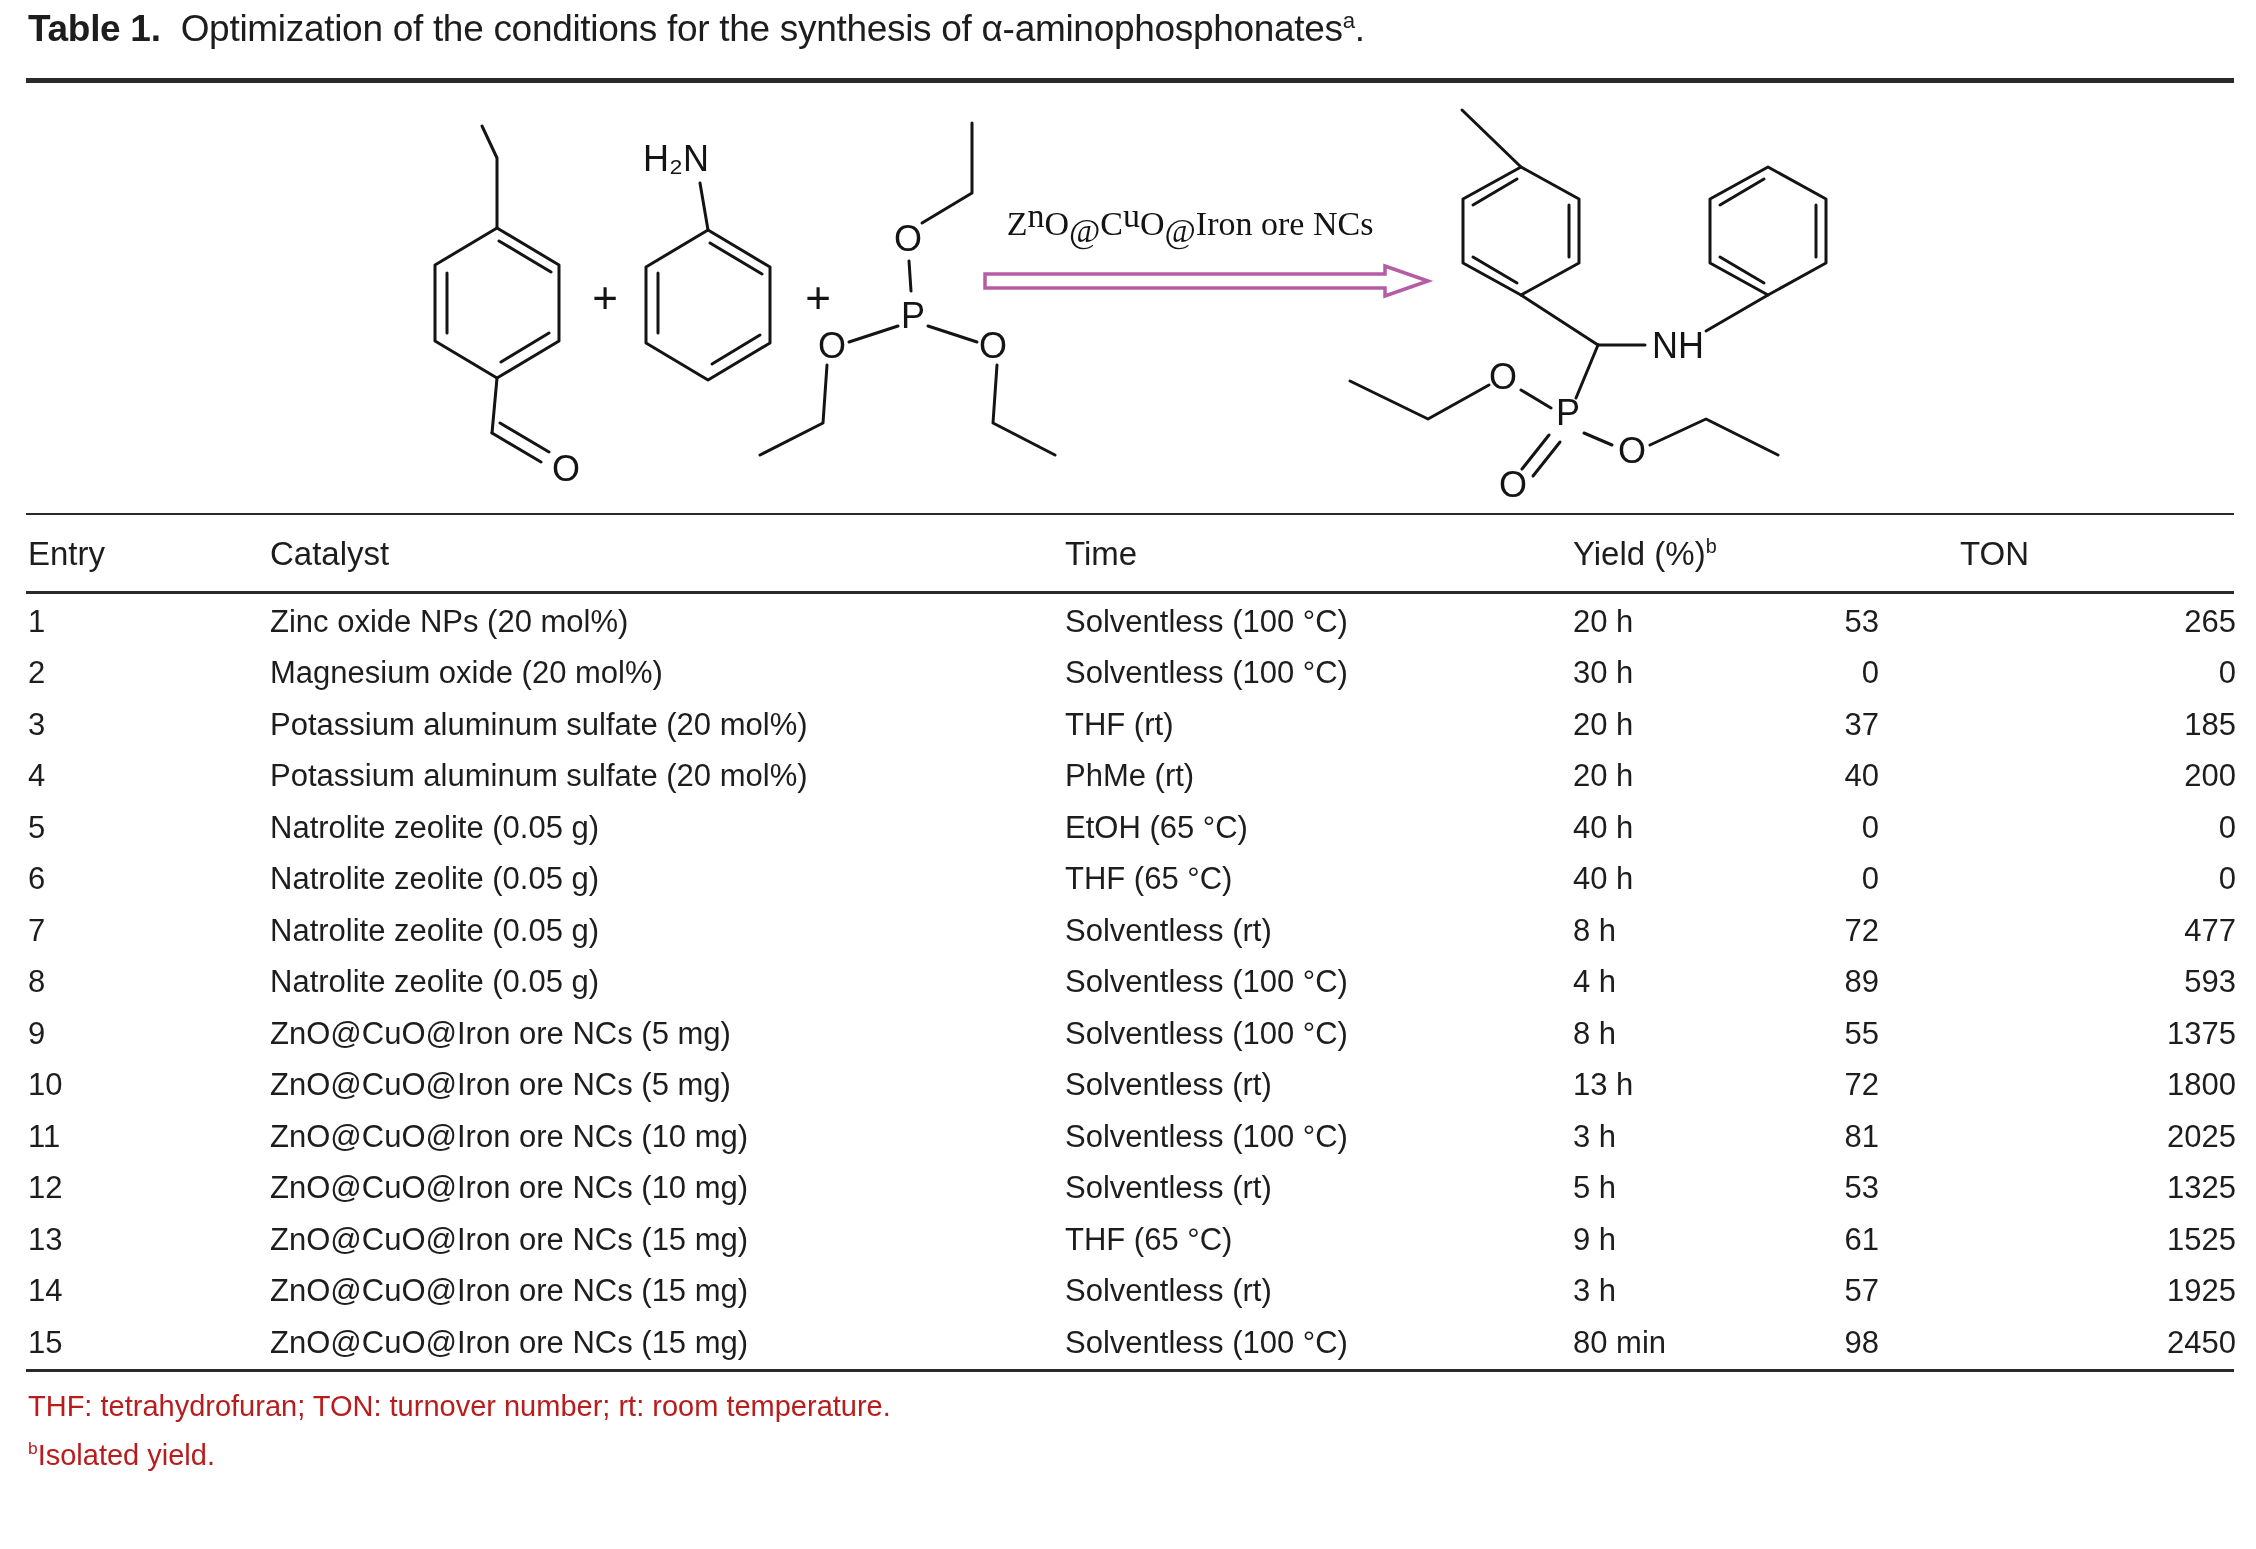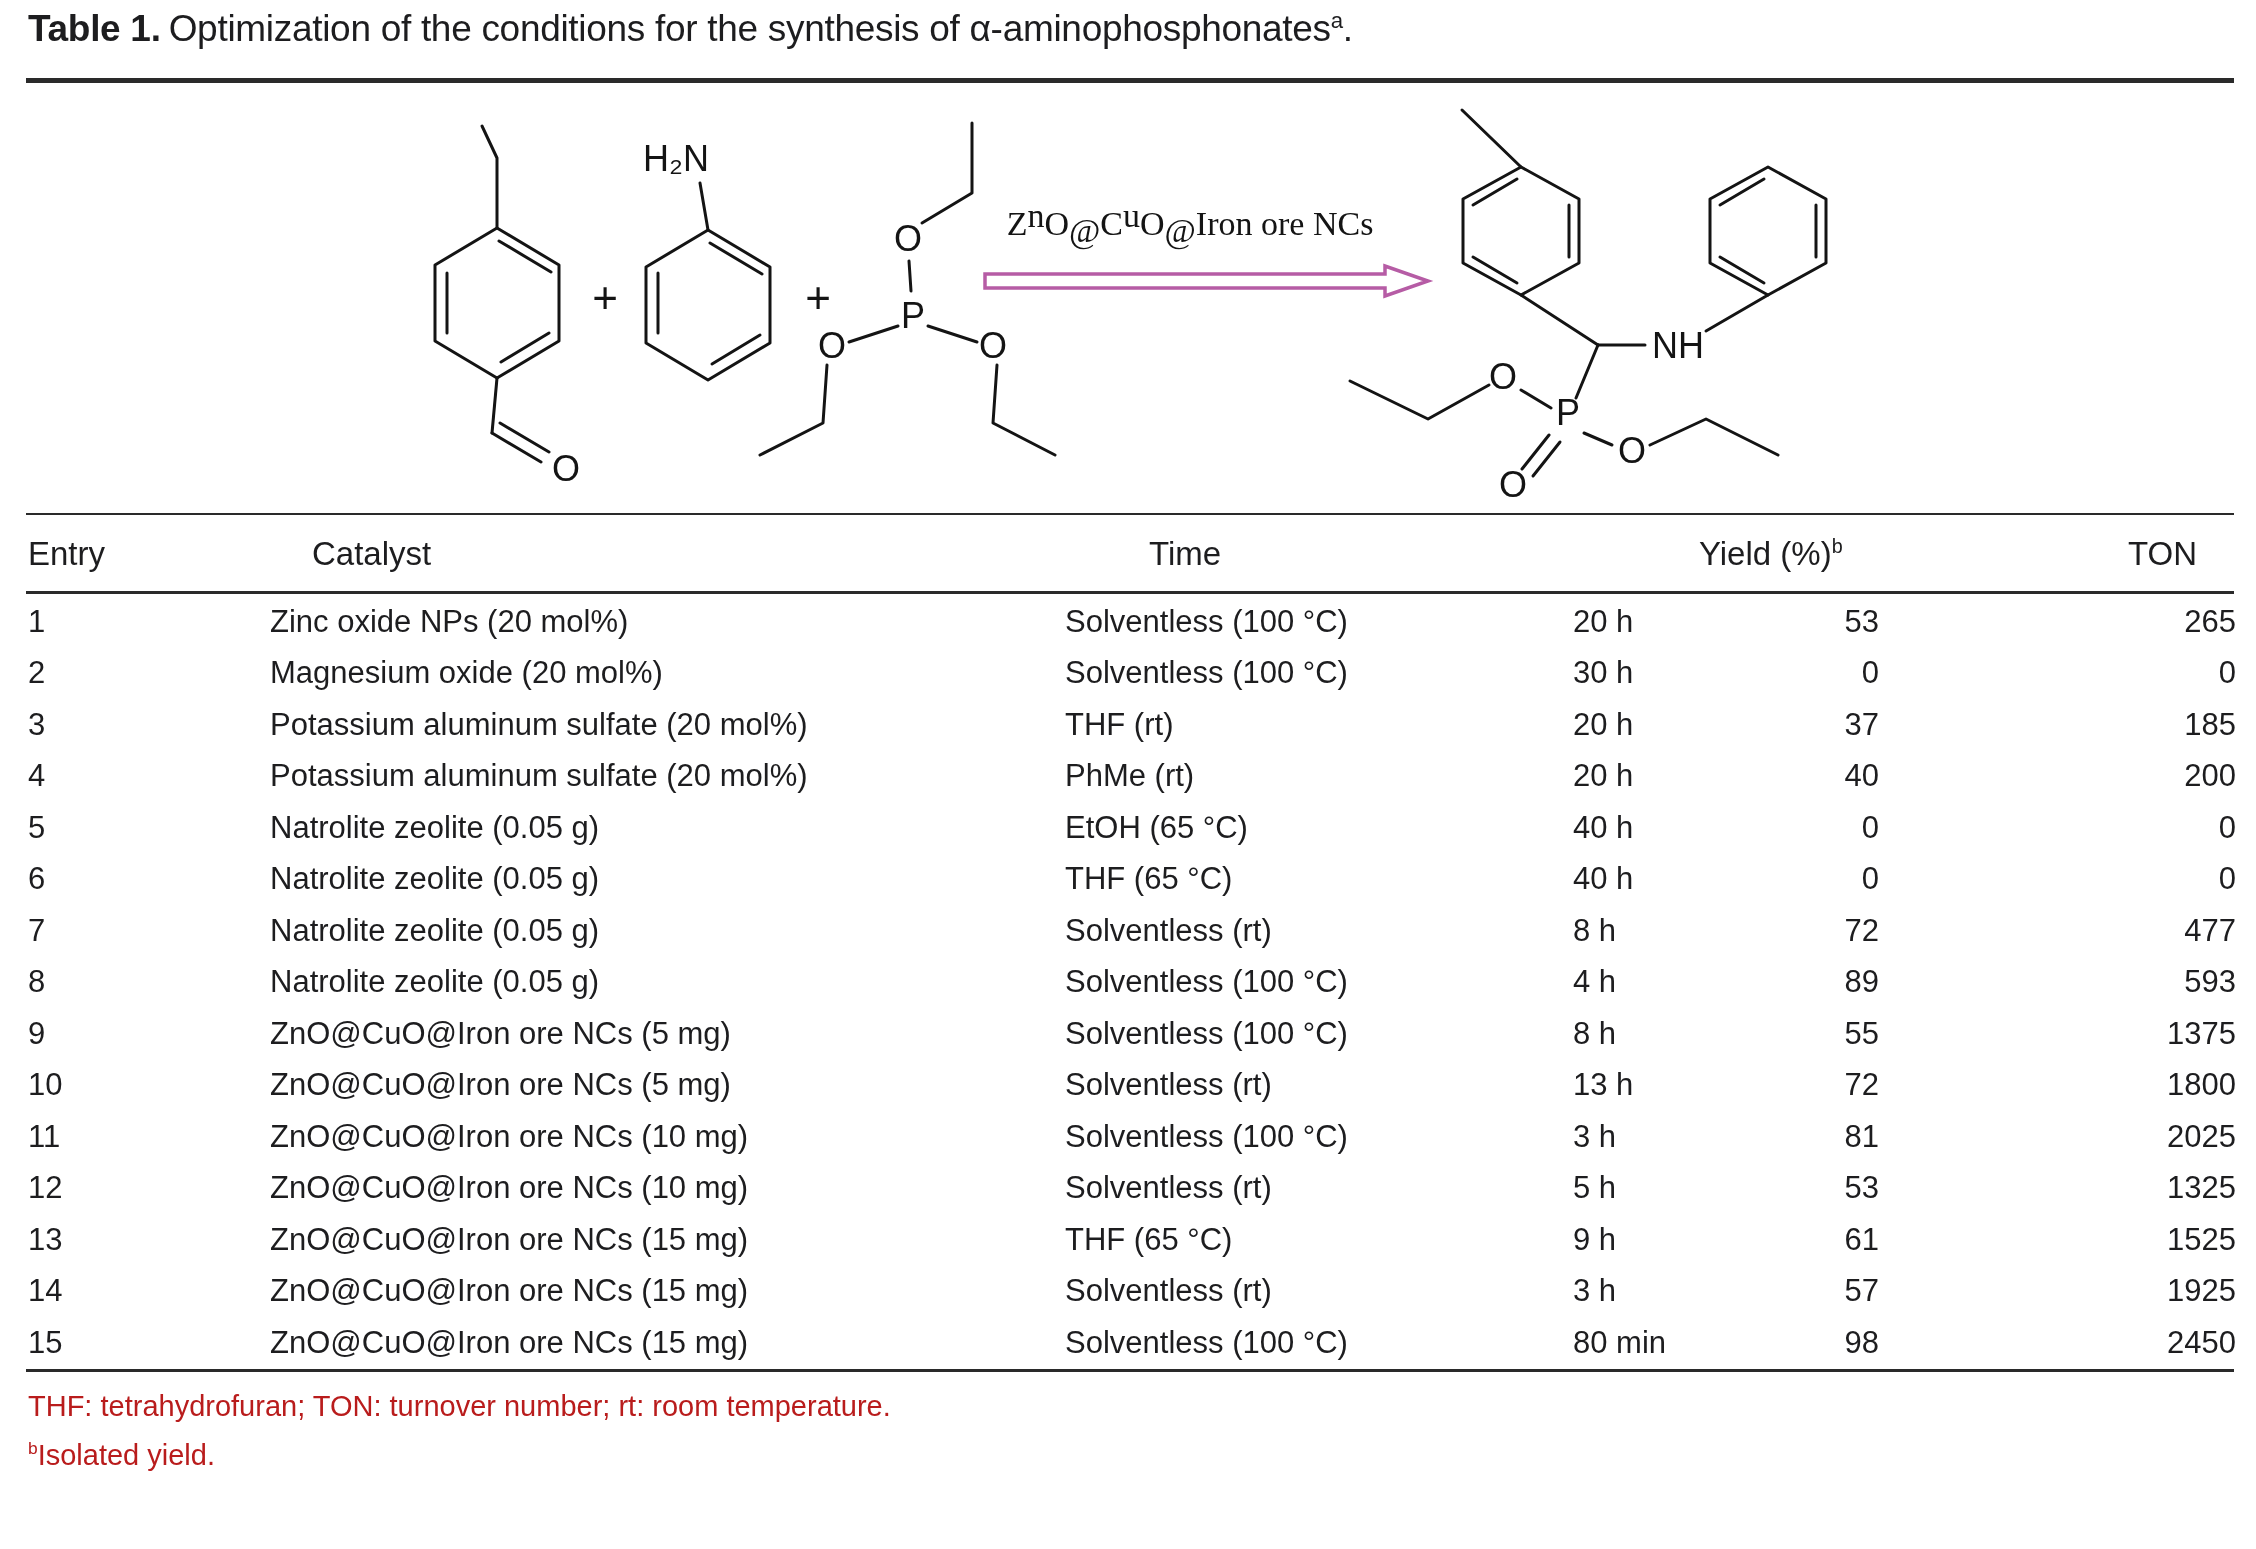--- a/index.html
+++ b/index.html
@@ -5,32 +5,32 @@
   html,body{margin:0;padding:0;background:#ffffff;}
   .page{
     position:relative;
     width:2256px;height:1549px;
     background:#ffffff;
     color:#1d1d1f;
     font-family:"Liberation Sans",sans-serif;
     overflow:hidden;
   }
   .title{position:absolute;left:28px;top:8px;font-size:37px;letter-spacing:-0.3px;white-space:nowrap;}
-  .title .tlabel{font-weight:700;margin-right:8px;}
+  .title .tlabel{font-weight:700;margin-right:20px;}
   sup{font-size:0.60em;vertical-align:super;line-height:0;}
   .rule{position:absolute;left:26px;width:2208px;background:#2a2a2a;}
   .rule-top{top:78px;height:5px;}
   .rule-scheme-bottom{top:513px;height:2px;}
   .rule-head-bottom{top:591px;height:3px;}
   .rule-table-bottom{top:1369px;height:3px;}
   .scheme{position:absolute;left:0;top:83px;width:2256px;height:430px;}
   .thead{
     position:absolute;top:516px;left:28px;width:2208px;height:75px;
     display:grid;grid-template-columns:242px 795px 508px 254px 202px 207px;
-    align-items:center;font-size:33px;gap:42px;
+    align-items:center;font-size:33px;
   }
   .tbody{position:absolute;top:596px;left:28px;width:2208px;}
   .trow{
     display:grid;grid-template-columns:242px 795px 508px 254px 202px 207px;
     height:51.5px;align-items:center;font-size:31px;white-space:nowrap;
   }
   .col-ton{text-align:right;}
   .yield-val{display:inline-block;width:52px;text-align:right;}
   .footnotes{position:absolute;left:28px;top:1382px;font-size:29px;line-height:49px;color:#b91c1c;}
   svg text{font-family:"Liberation Sans",sans-serif;fill:#141414;}

